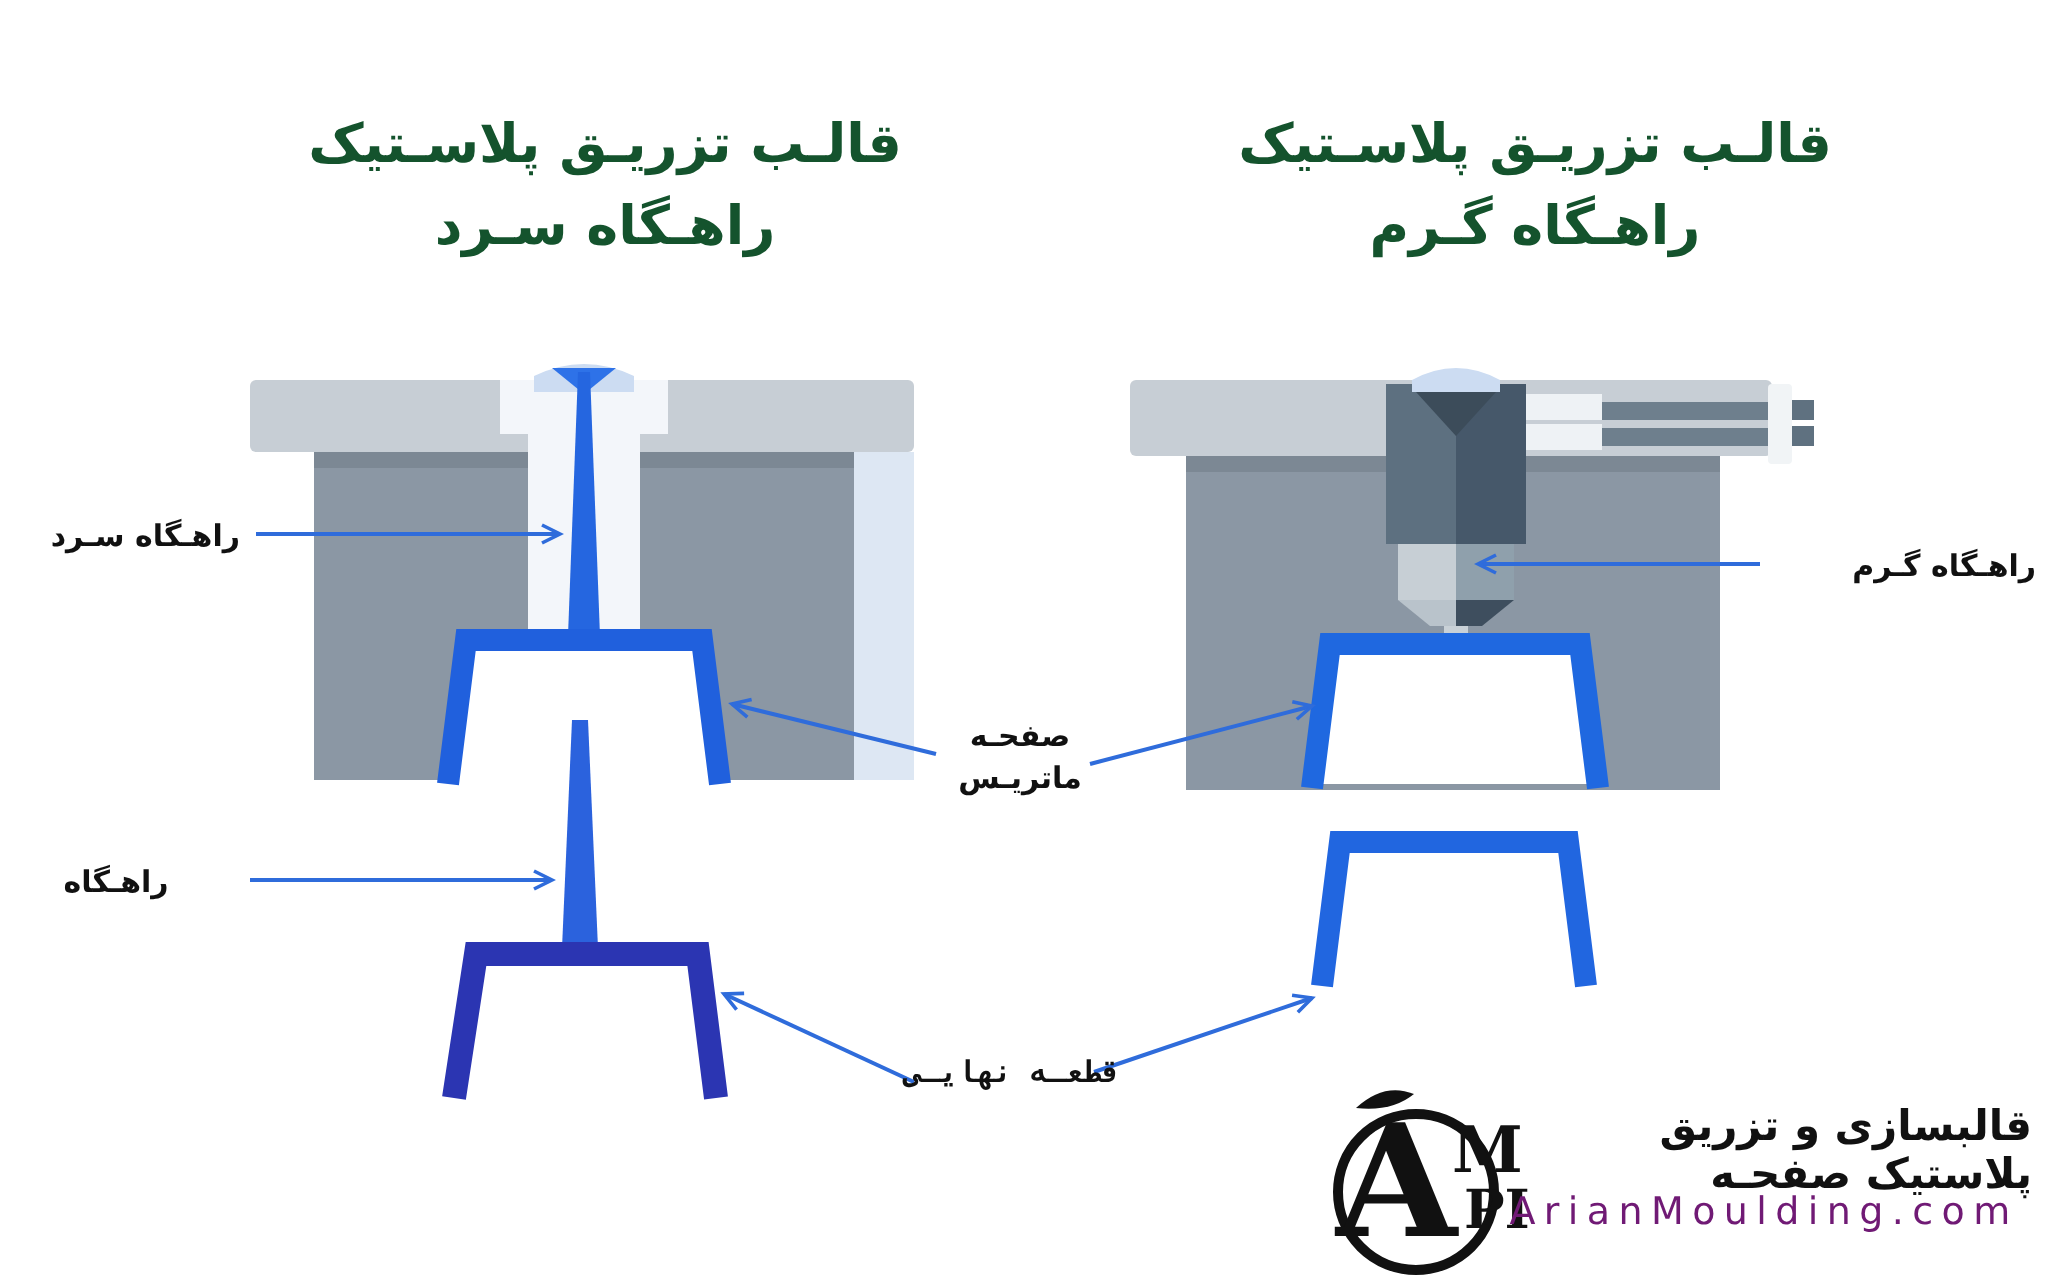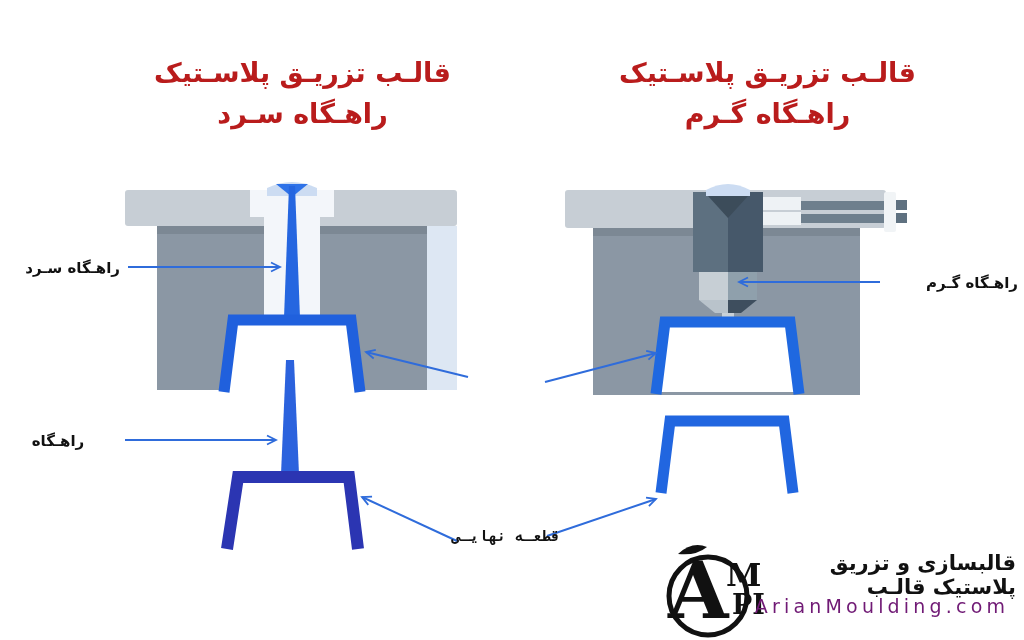--- a/index.html
+++ b/index.html
@@ -4,21 +4,21 @@
 <style>
   html,body{margin:0;padding:0;background:#ffffff;}
   #stage{
     position:relative;width:1024px;height:640px;background:#ffffff;
     font-family:"DejaVu Sans",sans-serif;overflow:hidden;
   }
   .abs{position:absolute;}
   .fa{direction:rtl;color:#161616;}
   .title{
     font-size:27px;font-weight:700;text-align:center;line-height:41px;
-    color:#b91c1c;letter-spacing:0px;
+    color:#14532d;letter-spacing:0px;
   }
   .lbl{font-size:15px;font-weight:700;line-height:21px;color:#111111;}
   .brand-fa{font-size:21px;font-weight:700;text-align:right;color:#111111;}
   .brand-en{
     font-size:19px;font-weight:400;text-align:center;color:#701a75;
     letter-spacing:4.2px;font-family:"DejaVu Sans",sans-serif;
   }
   svg text.logo{font-family:"DejaVu Serif",serif;font-weight:700;fill:#111111;}
 </style>
 </head>
@@ -116,21 +116,25 @@
       <text class="logo" x="668" y="618" font-size="78">A</text>
       <text class="logo" x="726" y="586" font-size="32">M</text>
       <text class="logo" x="732" y="614" font-size="27">PI</text>
     </g>
   </svg>
 
   <div class="abs lbl fa" style="left:20px;top:258px;width:100px;text-align:right;">راهـگاه سـرد</div>
 
   <div class="abs lbl fa" style="left:18px;top:431px;width:80px;text-align:center;">راهـگاه</div>
 
+  <div class="abs lbl fa" style="left:458px;top:358px;width:104px;text-align:center;">
+    <div>صفحـه</div>
+    <div>ماتریـس</div>
+  </div>
 
   <div class="abs lbl fa" style="left:450px;top:527px;width:112px;text-align:center;font-family:Liberation Mono, monospace;">قطعـه نهایـی</div>
 
   <div class="abs lbl fa" style="left:893px;top:273px;width:125px;text-align:right;">راهـگاه گـرم</div>
 
-  <div class="abs brand-fa fa" style="left:752px;top:551px;width:264px;">قالبسازی و تزریق پلاستیک قالـب</div>
+  <div class="abs brand-fa fa" style="left:752px;top:551px;width:264px;">قالبسازی و تزریق پلاستیک صفحـه</div>
   <div class="abs brand-en" style="left:748px;top:595px;width:268px;">ArianMoulding.com</div>
 
 </div>
 
 </body></html>

